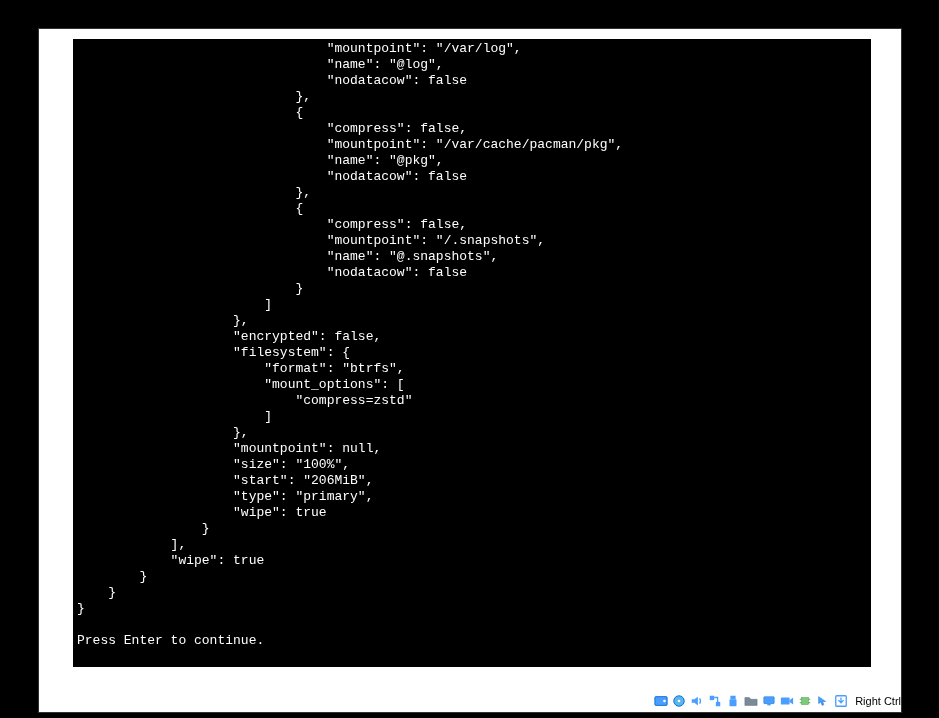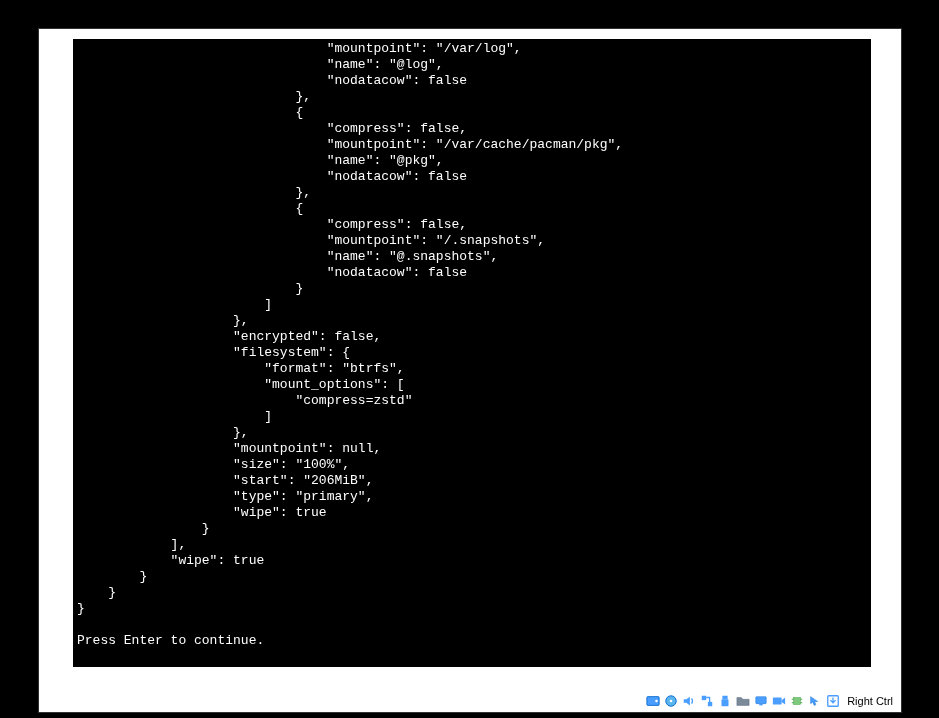--- a/index.html
+++ b/index.html
@@ -34,21 +34,21 @@
       font-family: "Courier New", monospace;
       font-size: 13px;
       line-height: 16px;
       white-space: pre;
       overflow: hidden;
       padding: 2px 4px;
     }
     .status-bar {
       position: absolute;
       bottom: 3px;
-      right: 8px;
+      right: 0;
       display: flex;
       align-items: center;
       gap: 2px;
       font-family: Arial, sans-serif;
       font-size: 11px;
       color: #000;
     }
     .status-bar .icon {
       width: 16px;
       height: 16px;

